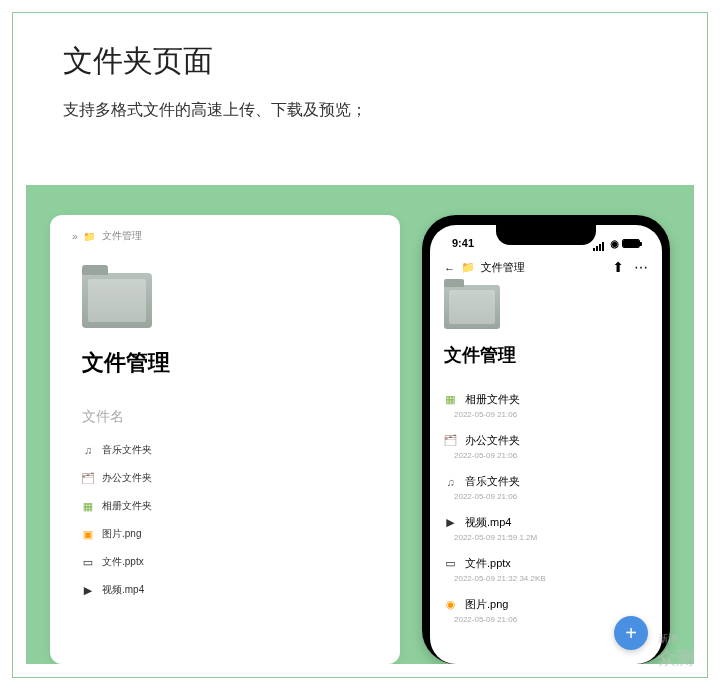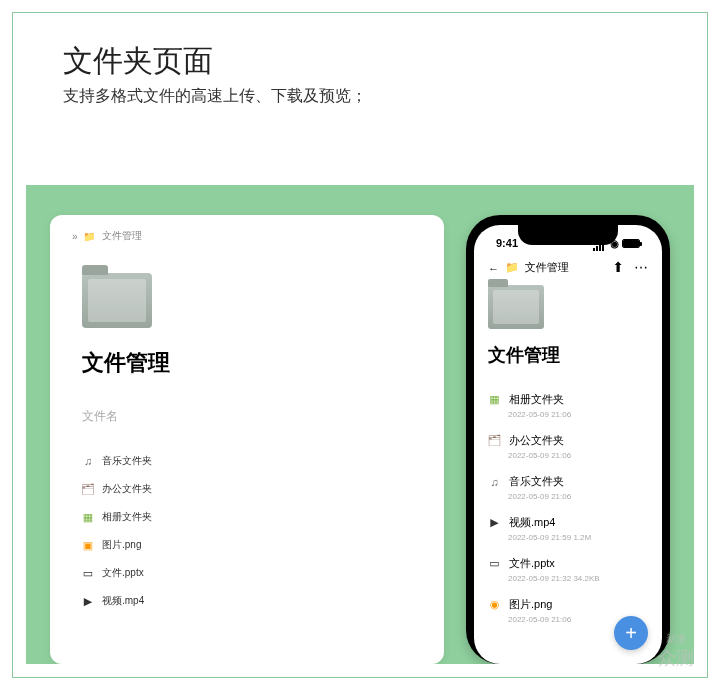--- a/index.html
+++ b/index.html
@@ -1,57 +1,57 @@
 <!DOCTYPE html>
 <html><head>
 <meta charset="utf-8">
 <style>
 *{margin:0;padding:0;box-sizing:border-box}
 body{width:720px;height:690px;font-family:-apple-system,"PingFang SC",sans-serif;background:#fff;position:relative}
 .frame{position:absolute;top:12px;left:12px;right:12px;bottom:12px;border:1px solid #8fc79e;background:#fff}
 .header-area{padding:28px 50px 18px}
-.title{font-size:30px;font-family:"Kaiti SC",KaiTi,cursive;color:#222;font-weight:500}
+.title{font-size:30px;font-family:"Kaiti SC",KaiTi,cursive;color:#222;margin-bottom:14px;font-weight:500}
 .subtitle{font-size:16px;line-height:1.7;color:#333;font-family:Liberation Sans, sans-serif}
 .green-area{background:#8fcf9d;position:absolute;top:172px;left:13px;right:13px;bottom:13px;padding:30px 24px 0;display:flex;gap:22px;overflow:hidden}
 .desktop-card{background:#fff;border-radius:12px;flex:1;padding:14px 22px 0;box-shadow:0 2px 8px rgba(0,0,0,.08);overflow:hidden;font-size:10px}
 .d-breadcrumb{display:flex;align-items:center;gap:6px;color:#888}
 .d-breadcrumb .arrows{font-size:10px}
 .d-folder-icon{width:70px;height:55px;margin:30px 0 20px 10px;background:linear-gradient(180deg,#b8c2bc,#9aa59e);border-radius:4px;position:relative}
 .d-folder-icon:before{content:"";position:absolute;top:-8px;left:0;width:26px;height:10px;background:#9aa59e;border-radius:3px 3px 0 0}
 .d-folder-icon:after{content:"";position:absolute;top:6px;left:6px;right:6px;bottom:6px;background:rgba(255,255,255,.3);border-radius:2px}
 .d-title{font-size:22px;font-weight:700;margin:10px 0 30px 10px}
-.d-col-header{font-size:12px;color:#aaa;margin:0 0 22px 10px}
+.d-col-header{font-size:14px;color:#aaa;margin:0 0 10px 10px}
 .d-list{margin-left:10px}
 .d-item{display:flex;align-items:center;gap:8px;padding:7px 0;font-size:10px;color:#333}
 .d-icon{width:12px;height:12px;display:flex;align-items:center;justify-content:center;font-size:11px}
-.phone{width:204px;background:#000;border-radius:34px;padding:10px 8px 0;position:relative;box-shadow:0 4px 12px rgba(0,0,0,.2)}
+.phone{width:248px;background:#000;border-radius:34px;padding:10px 8px 0;position:relative;box-shadow:0 4px 12px rgba(0,0,0,.2)}
 .phone-screen{background:#fff;border-radius:26px;height:100%;padding:10px 14px 0;position:relative;overflow:hidden}
 .notch{position:absolute;top:0;left:50%;transform:translateX(-50%);width:100px;height:20px;background:#000;border-radius:0 0 14px 14px;z-index:2}
 .status-bar{display:flex;justify-content:space-between;align-items:center;font-size:11px;font-weight:600;padding:2px 8px;margin-bottom:8px}
 .status-right{display:flex;gap:3px;align-items:center}
 .p-header{display:flex;align-items:center;justify-content:space-between;margin-bottom:10px}
 .p-header-left{display:flex;align-items:center;gap:6px;font-size:11px}
 .p-header-right{display:flex;gap:10px;font-size:14px}
 .p-folder-icon{width:56px;height:44px;margin:8px 0 14px;background:linear-gradient(180deg,#b8c2bc,#9aa59e);border-radius:3px;position:relative}
 .p-folder-icon:before{content:"";position:absolute;top:-6px;left:0;width:20px;height:8px;background:#9aa59e;border-radius:2px 2px 0 0}
 .p-folder-icon:after{content:"";position:absolute;top:5px;left:5px;right:5px;bottom:5px;background:rgba(255,255,255,.3);border-radius:2px}
 .p-title{font-size:18px;font-weight:700;margin-bottom:18px}
 .p-item{padding:7px 0}
 .p-item-row{display:flex;align-items:center;gap:8px;font-size:11px;font-weight:500}
-.p-item-meta{font-size:8px;color:#aaa;margin-left:20px;margin-top:3px}
+.p-item-meta{font-size:8px;color:#aaa;margin-left:10px;margin-top:3px}
 .p-icon{width:13px;height:13px;display:flex;align-items:center;justify-content:center;font-size:11px}
 .fab{position:absolute;bottom:14px;right:14px;width:34px;height:34px;background:#4a90e2;border-radius:50%;color:#fff;display:flex;align-items:center;justify-content:center;font-size:20px;box-shadow:0 2px 6px rgba(0,0,0,.2)}
 .ic-album{color:#7cb342}
 .ic-office{color:#8d6e63}
 .ic-music{color:#666}
 .ic-video{color:#333}
 .ic-file{color:#333}
 .ic-image{color:#ff9800}
 .watermark{position:absolute;bottom:20px;right:26px;color:#c0c0c0;font-size:18px;font-weight:300;z-index:10;opacity:.65;pointer-events:none}
-.watermark small{font-size:10px;display:block;text-align:center}
+.watermark small{font-size:10px;display:block;text-align:left}
 .signal{display:inline-block;width:14px;height:9px}
 .signal i{display:inline-block;width:2px;background:#000;margin-right:1px;vertical-align:bottom}
 .signal i:nth-child(1){height:3px}.signal i:nth-child(2){height:5px}.signal i:nth-child(3){height:7px}.signal i:nth-child(4){height:9px}
 .battery{width:18px;height:9px;border:1px solid #000;border-radius:2px;position:relative}
 .battery:after{content:"";position:absolute;right:-3px;top:2px;width:2px;height:4px;background:#000;border-radius:0 1px 1px 0}
 .battery i{display:block;width:100%;height:100%;background:#000;border-radius:1px}
 </style>
 </head>
 <body>
 

